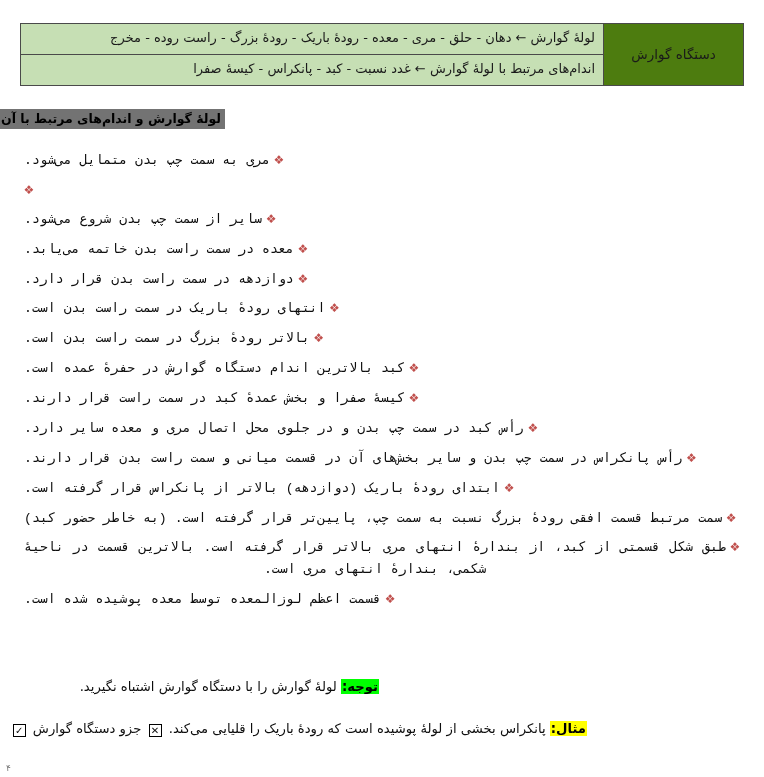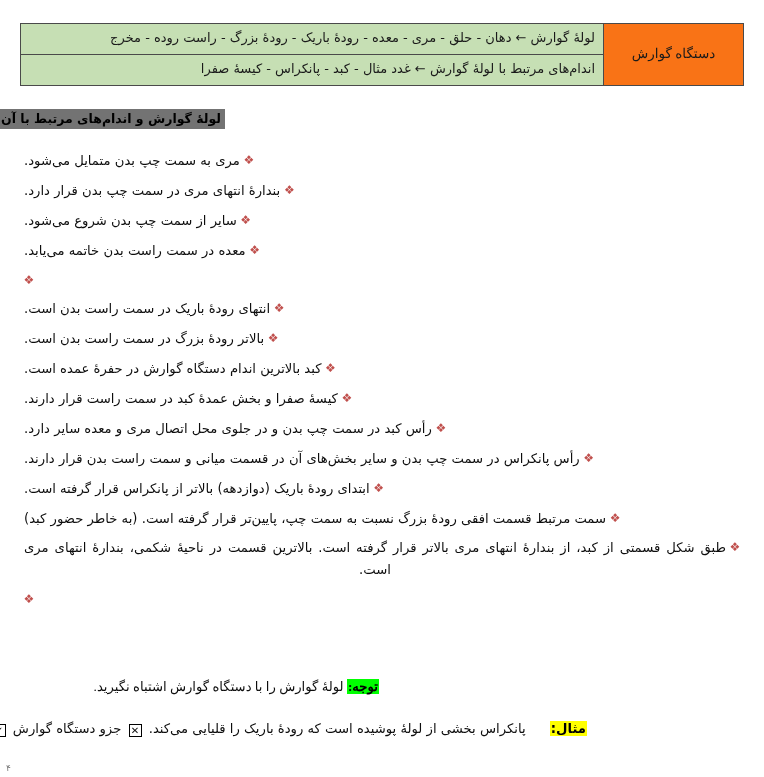--- a/index.html
+++ b/index.html
@@ -26,25 +26,24 @@
     border-collapse: collapse;
     table-layout: fixed;
   }
   .header-table td {
     border: 1px solid #4a4a4a;
     padding: 3px 8px 5px 8px;
     vertical-align: middle;
   }
   .cell-title {
     width: 123px;
-    background: #f97316;
+    background: #4d7c0f;
     text-align: center;
     font-size: 13.5px;
     color: #1a1a1a;
-    font-family: Liberation Serif, serif;
   }
   .cell-body {
     background: #c6dfb4;
     font-size: 13px;
     color: #1a1a1a;
     height: 22px;
     line-height: 1.5;
   }
 
   
@@ -88,20 +87,21 @@
     color: #c0504d;
     font-size: 12px;
     line-height: 1.62;
     padding-top: 1px;
   }
   .bullet-text {
     flex: 0 1 auto;
     text-align: justify;
     text-align-last: right;
     padding-left: 4px;
+    font-family: Liberation Mono, monospace;
   }
   .bullet-item.wide .bullet-text {
     flex: 1 1 auto;
     text-align: justify;
     text-align-last: center;
   }
   .bullet-item.wide {
     justify-content: flex-start;
     flex-direction: row-reverse;
   }
@@ -113,38 +113,36 @@
   .note-line {
     position: absolute;
     font-size: 13.2px;
     line-height: 1.6;
     color: #0d0d0d;
     white-space: nowrap;
   }
   .note-attention {
     top: 676px;
     right: 385px;
-    font-family: Liberation Serif, serif;
   }
   .note-example {
     top: 718px;
     right: 177px;
   }
   .hl-green {
     background: #00ff00;
     color: #000000;
     font-weight: bold;
     padding: 0 1px;
   }
   .hl-yellow {
     background: #ffff00;
     color: #000000;
     font-weight: bold;
     padding: 0 1px;
-    margin-left: 20px;
   }
   .box-glyph {
     display: inline-block;
     font-family: "DejaVu Sans", sans-serif;
     font-size: 13px;
     border: 1px solid #000;
     width: 11px;
     height: 11px;
     line-height: 11px;
     text-align: center;
@@ -164,46 +162,46 @@
 </head>
 <body>
 
 <table class="header-table">
   <tbody>
     <tr>
       <td class="cell-title" rowspan="2">دستگاه گوارش</td>
       <td class="cell-body">لولهٔ گوارش ← دهان - حلق - مری - معده - رودهٔ باریک - رودهٔ بزرگ - راست روده - مخرج</td>
     </tr>
     <tr>
-      <td class="cell-body">اندام‌های مرتبط با لولهٔ گوارش ← غدد مثال - کبد - پانکراس - کیسهٔ صفرا</td>
+      <td class="cell-body">اندام‌های مرتبط با لولهٔ گوارش ← غدد نسبت - کبد - پانکراس - کیسهٔ صفرا</td>
     </tr>
   </tbody>
 </table>
 
 <div class="section-heading">لولهٔ گوارش و اندام‌های مرتبط با آن:</div>
 
 <ul class="bullet-list">
   <li class="bullet-item">
     <span class="bullet-marker">❖</span>
     <span class="bullet-text">مری به سمت چپ بدن متمایل می‌شود.</span>
   </li>
   <li class="bullet-item">
     <span class="bullet-marker">❖</span>
-    <span class="bullet-text">بندارهٔ انتهای مری در سمت چپ بدن قرار دارد.</span>
   </li>
   <li class="bullet-item">
     <span class="bullet-marker">❖</span>
     <span class="bullet-text">سایر از سمت چپ بدن شروع می‌شود.</span>
   </li>
   <li class="bullet-item">
     <span class="bullet-marker">❖</span>
     <span class="bullet-text">معده در سمت راست بدن خاتمه می‌یابد.</span>
   </li>
   <li class="bullet-item">
     <span class="bullet-marker">❖</span>
+    <span class="bullet-text">دوازدهه در سمت راست بدن قرار دارد.</span>
   </li>
   <li class="bullet-item">
     <span class="bullet-marker">❖</span>
     <span class="bullet-text">انتهای رودهٔ باریک در سمت راست بدن است.</span>
   </li>
   <li class="bullet-item">
     <span class="bullet-marker">❖</span>
     <span class="bullet-text">بالاتر رودهٔ بزرگ در سمت راست بدن است.</span>
   </li>
   <li class="bullet-item">
@@ -229,20 +227,21 @@
   <li class="bullet-item">
     <span class="bullet-marker">❖</span>
     <span class="bullet-text">سمت مرتبط قسمت افقی رودهٔ بزرگ نسبت به سمت چپ، پایین‌تر قرار گرفته است. (به خاطر حضور کبد)</span>
   </li>
   <li class="bullet-item wide">
     <span class="bullet-marker">❖</span>
     <span class="bullet-text">طبق شکل قسمتی از کبد، از بندارهٔ انتهای مری بالاتر قرار گرفته است. بالاترین قسمت در ناحیهٔ شکمی، بندارهٔ انتهای مری است.</span>
   </li>
   <li class="bullet-item">
     <span class="bullet-marker">❖</span>
+    <span class="bullet-text">قسمت اعظم لوزالمعده توسط معده پوشیده شده است.</span>
   </li>
 </ul>
 
 <div class="note-line note-attention">
   <span class="hl-green">توجه:</span>
   <span>لولهٔ گوارش را با دستگاه گوارش اشتباه نگیرید.</span>
 </div>
 
 <div class="note-line note-example">
   <span class="hl-yellow">مثال:</span>

